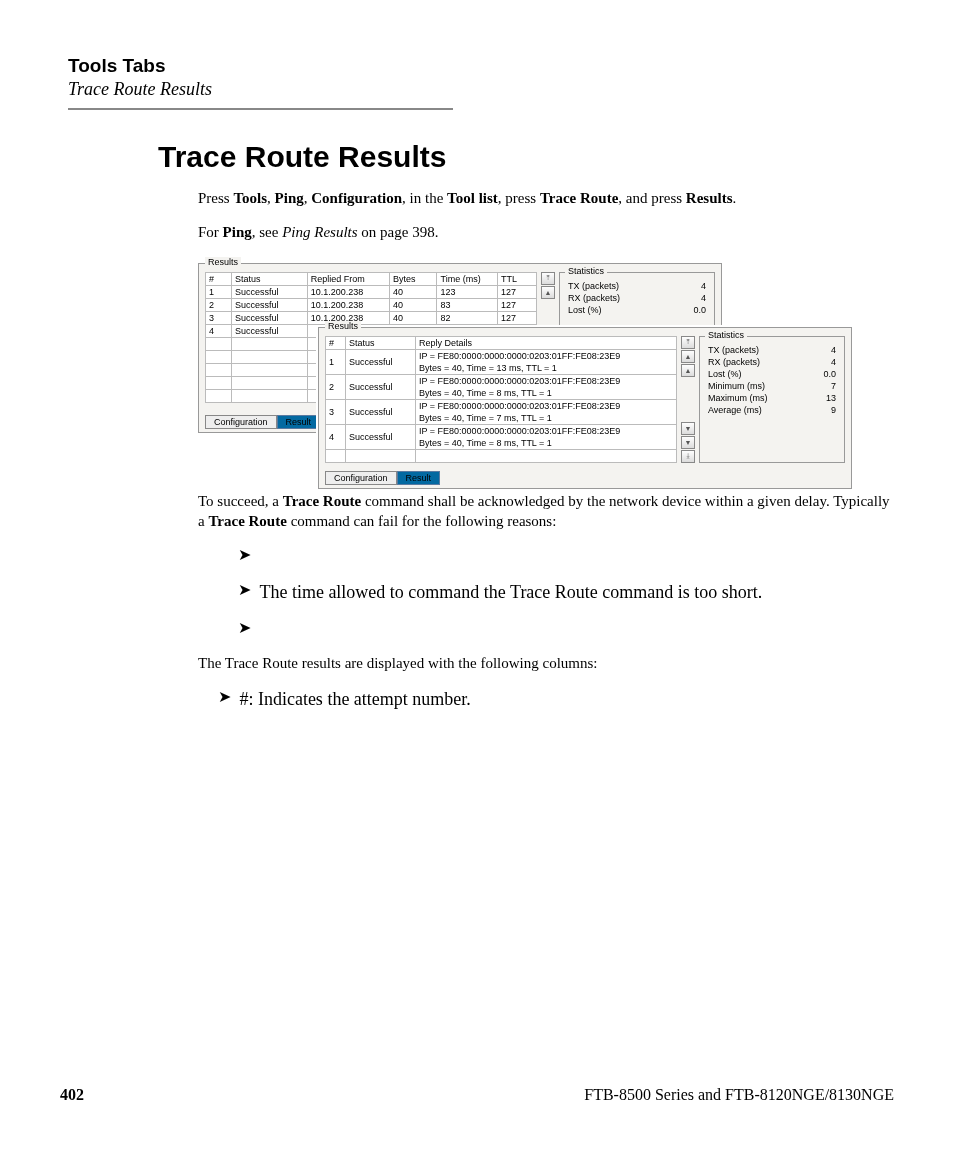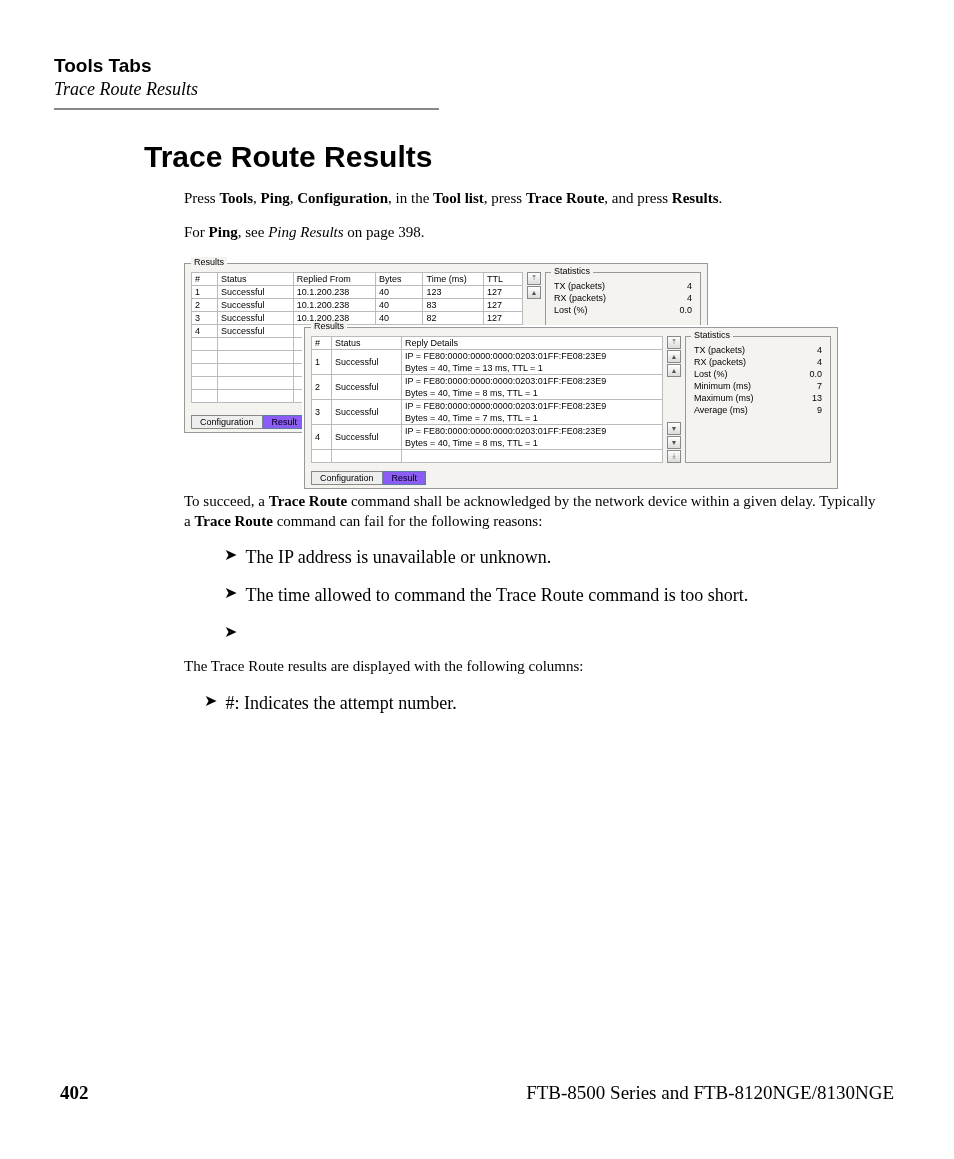--- a/index.html
+++ b/index.html
@@ -4,21 +4,21 @@
 <style>
   body {
     margin: 0;
     padding: 0;
     background: #fff;
     font-family: Georgia, 'Times New Roman', serif;
     color: #000;
     width: 954px;
   }
   .page {
-    padding: 55px 60px 40px 54px;
+    padding: 55px 60px 40px 68px;
     box-sizing: border-box;
     min-height: 1159px;
     position: relative;
   }
   .header-small {
     font-family: "Segoe UI", Arial, sans-serif;
     font-weight: 700;
     font-size: 19px;
   }
   .header-italic {
@@ -124,21 +124,21 @@
     gap: 0;
     margin-top: 2px;
   }
   .tab {
     border: 1px solid #888;
     padding: 1px 8px;
     font-size: 9px;
     background: #eee;
   }
   .tab.active {
-    background: #8b5cf6;
+    background: #0369a1;
     border-color: #5a7aa0;
   }
   .bullets {
     margin: 2px 0 14px 170px;
     width: 640px;
   }
   .bullet-row {
     display: flex;
     align-items: flex-start;
     gap: 8px;
@@ -151,21 +151,21 @@
     line-height: 1.3;
     flex-shrink: 0;
   }
   .footer {
     position: absolute;
     bottom: 55px;
     left: 60px;
     right: 60px;
     display: flex;
     justify-content: space-between;
-    font-size: 19px;
+    font-size: 16px;
     align-items: center;
   }
   .footer .pn { font-weight: 700; }
 </style>
 </head>
 <body>
 
 <div class="page">
   <div class="header-small">Tools Tabs</div>
   <div class="header-italic">Trace Route Results</div>
@@ -406,21 +406,20 @@
     </div>
   </div>
 
   <p class="body-text">
     <span>To succeed, a </span><span class="bold">Trace Route</span><span> command shall be acknowledged by the network device within a given delay. Typically a </span><span class="bold">Trace Route</span><span> command can fail for the following reasons:</span>
   </p>
 
   <div class="bullets">
     <div class="bullet-row">
       <span class="bullet-glyph">➤</span>
-      <span>The IP address is unavailable or unknown.</span>
     </div>
     <div class="bullet-row">
       <span class="bullet-glyph">➤</span>
       <span><span>The time allowed to command the </span><span class="bold">Trace Route</span><span> command is too short.</span></span>
     </div>
     <div class="bullet-row">
       <span class="bullet-glyph">➤</span>
     </div>
   </div>
 

